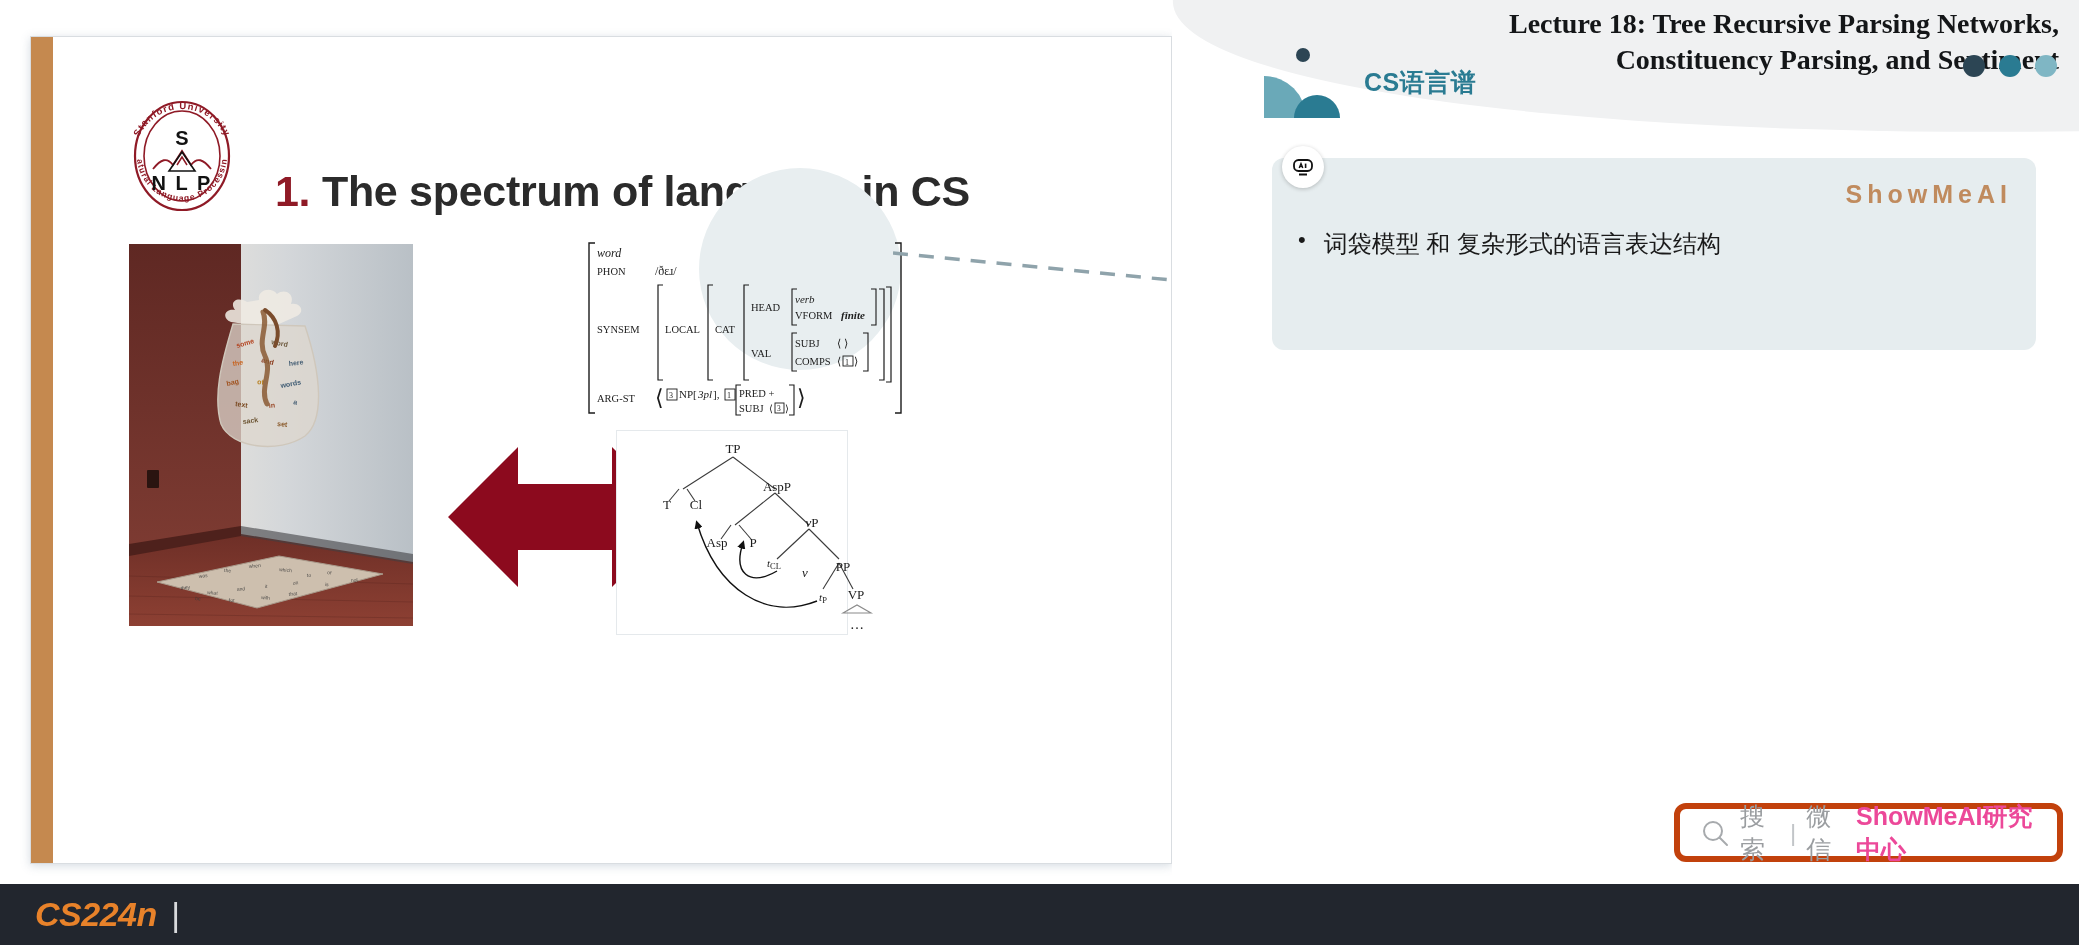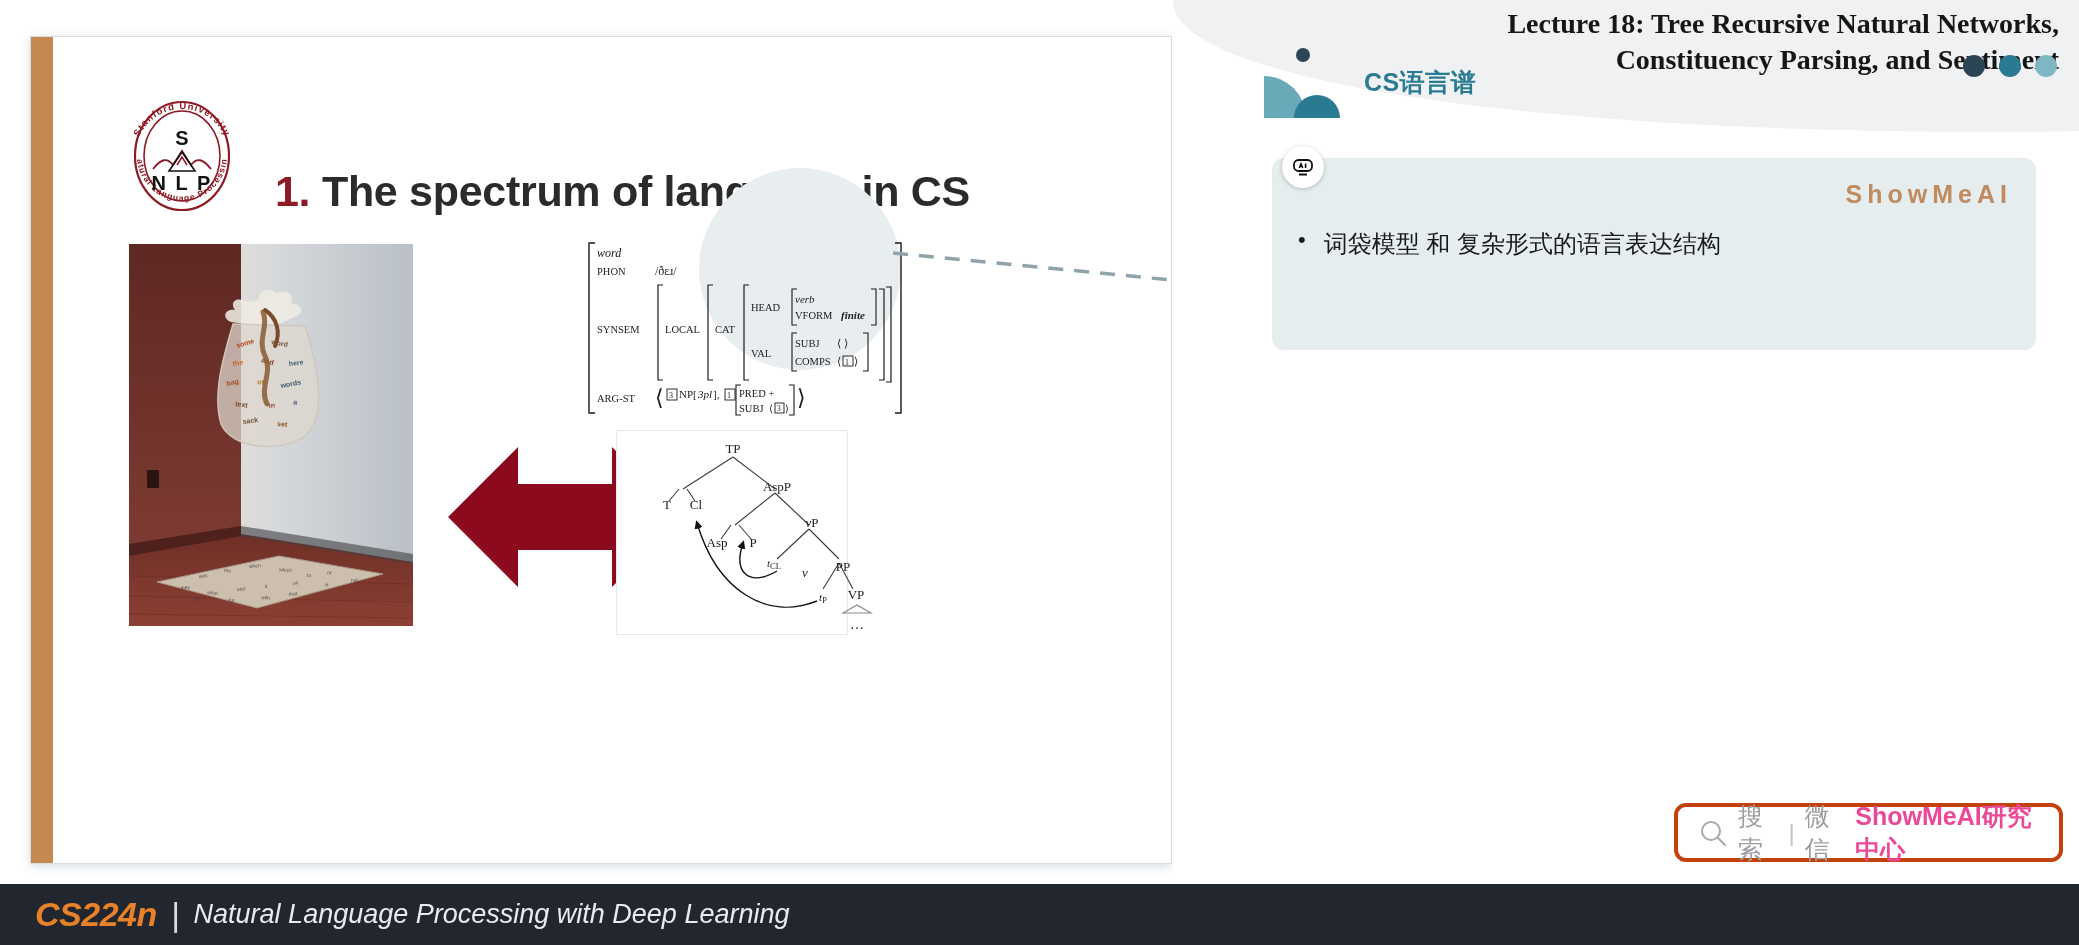--- a/index.html
+++ b/index.html
@@ -126,21 +126,21 @@
   .bullet-row {
     position: absolute; left: 26px; top: 70px;
     display: flex; align-items: flex-start; gap: 18px;
     font-size: 24px; color: #1a1a1a;
   }
   .bullet-row .bdot { font-size: 22px; line-height: 1.1; }
 
   .searchbox {
     position: absolute; left: 502px; bottom: 22px;
     width: 389px; height: 59px;
-    border: 4px solid #c2410c; border-radius: 12px;
+    border: 6px solid #c2410c; border-radius: 12px;
     display: flex; align-items: center; gap: 10px;
     padding: 0 20px; background: #fff;
   }
   .searchbox .mag { width: 30px; height: 30px; flex: 0 0 auto; }
   .sb-ph { color: #9a9da0; font-size: 25px; }
   .sb-div { color: #c2c5c8; font-size: 24px; }
   .sb-strong { color: #ec4899; font-size: 25px; font-weight: bold; }
 
   
   .footer {
@@ -406,21 +406,21 @@
 
 
     </div>
   </div>
 
   <div class="right">
 
     <div class="hdr-band"></div>
 
     <div class="lecture-title">
-      <div>Lecture 18: Tree Recursive Natural Networks,</div>
+      <div>Lecture 18: Tree Recursive Parsing Networks,</div>
       <div>Constituency Parsing, and Sentiment</div>
     </div>
 
     <div class="dots">
       <i style="background:#2c4554"></i>
       <i style="background:#2a7b92"></i>
       <i style="background:#7fb6c4"></i>
     </div>
 
     <span class="sec-dot"></span>
@@ -460,17 +460,16 @@
       <span class="sb-ph">微信</span>
       <span class="sb-strong">ShowMeAI研究中心</span>
     </div>
 
   </div>
 
   <div class="footer">
     <div class="f-left">
       <span class="f-code">CS224n</span>
       <span class="f-pipe">|</span>
-      <span class="f-sub">Natural Language Processing with Deep Learning</span>
     </div>
   </div>
 
 </div>
 
 </body></html>

